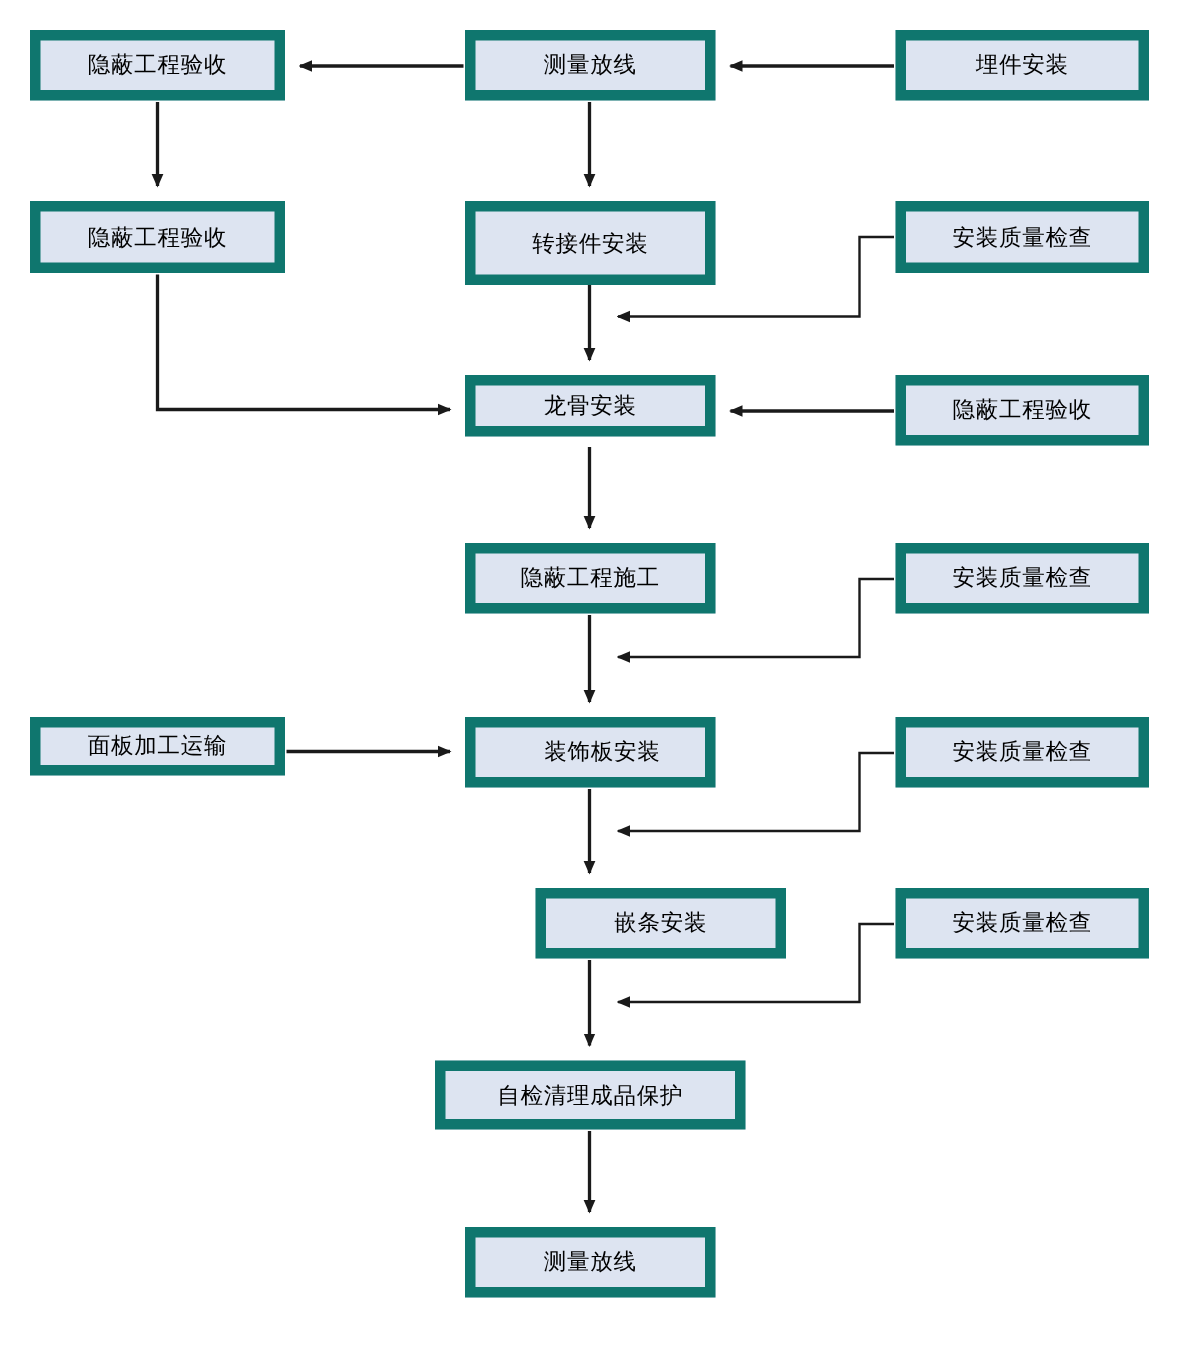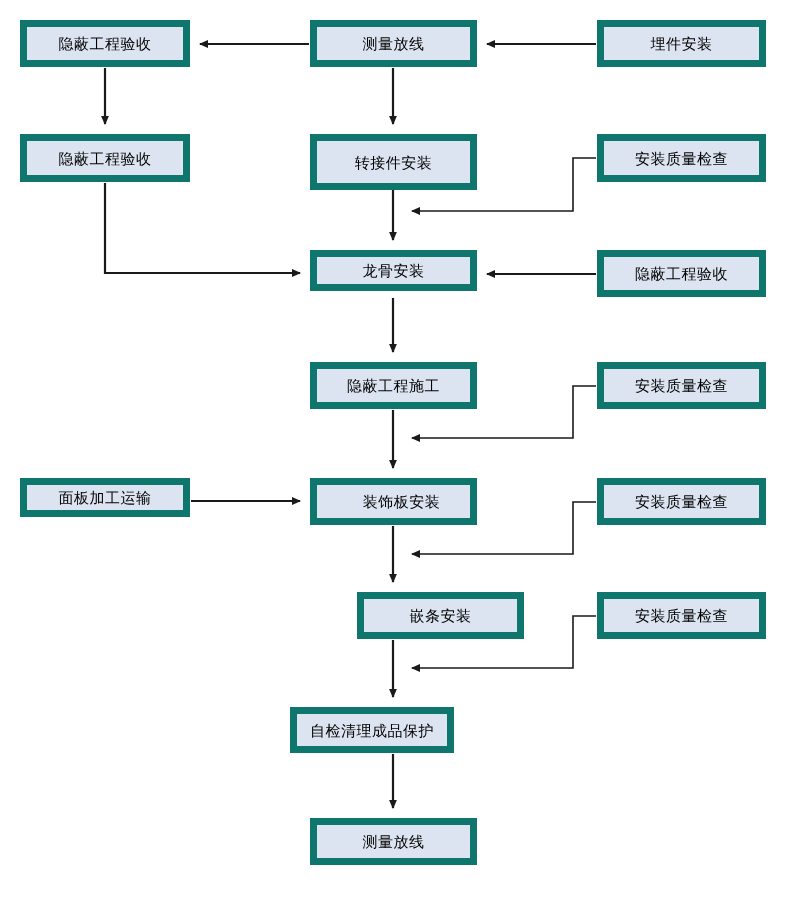--- a/index.html
+++ b/index.html
@@ -179,21 +179,21 @@
   </div>
 
   <div class="node" style="left:310px; top:592px; width:167px; height:47px;margin-left:47px;">
     <span class="node-label">嵌条安装</span>
   </div>
 
   <div class="node" style="left:597px; top:592px; width:169px; height:47px;">
     <span class="node-label">安装质量检查</span>
   </div>
 
-  <div class="node" style="left:290px; top:707px; width:164px; height:46px;">
+  <div class="node" style="left:290px; top:707px; width:207px; height:46px;">
     <span class="node-label">自检清理成品保护</span>
   </div>
 
   <div class="node" style="left:310px; top:818px; width:167px; height:47px;">
     <span class="node-label">测量放线</span>
   </div>
 
 </div>
 
 </body></html>

